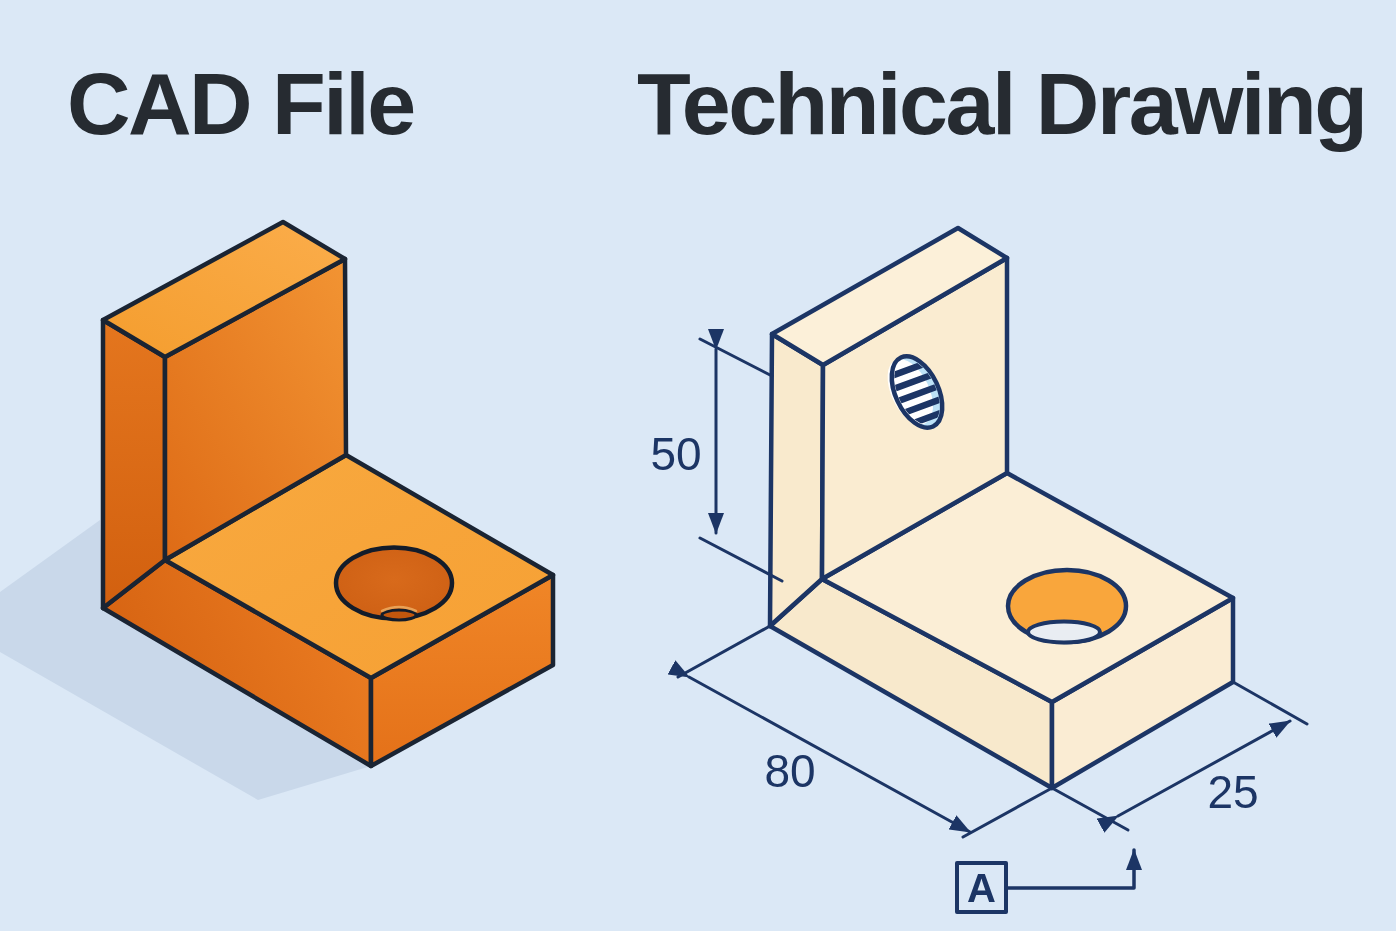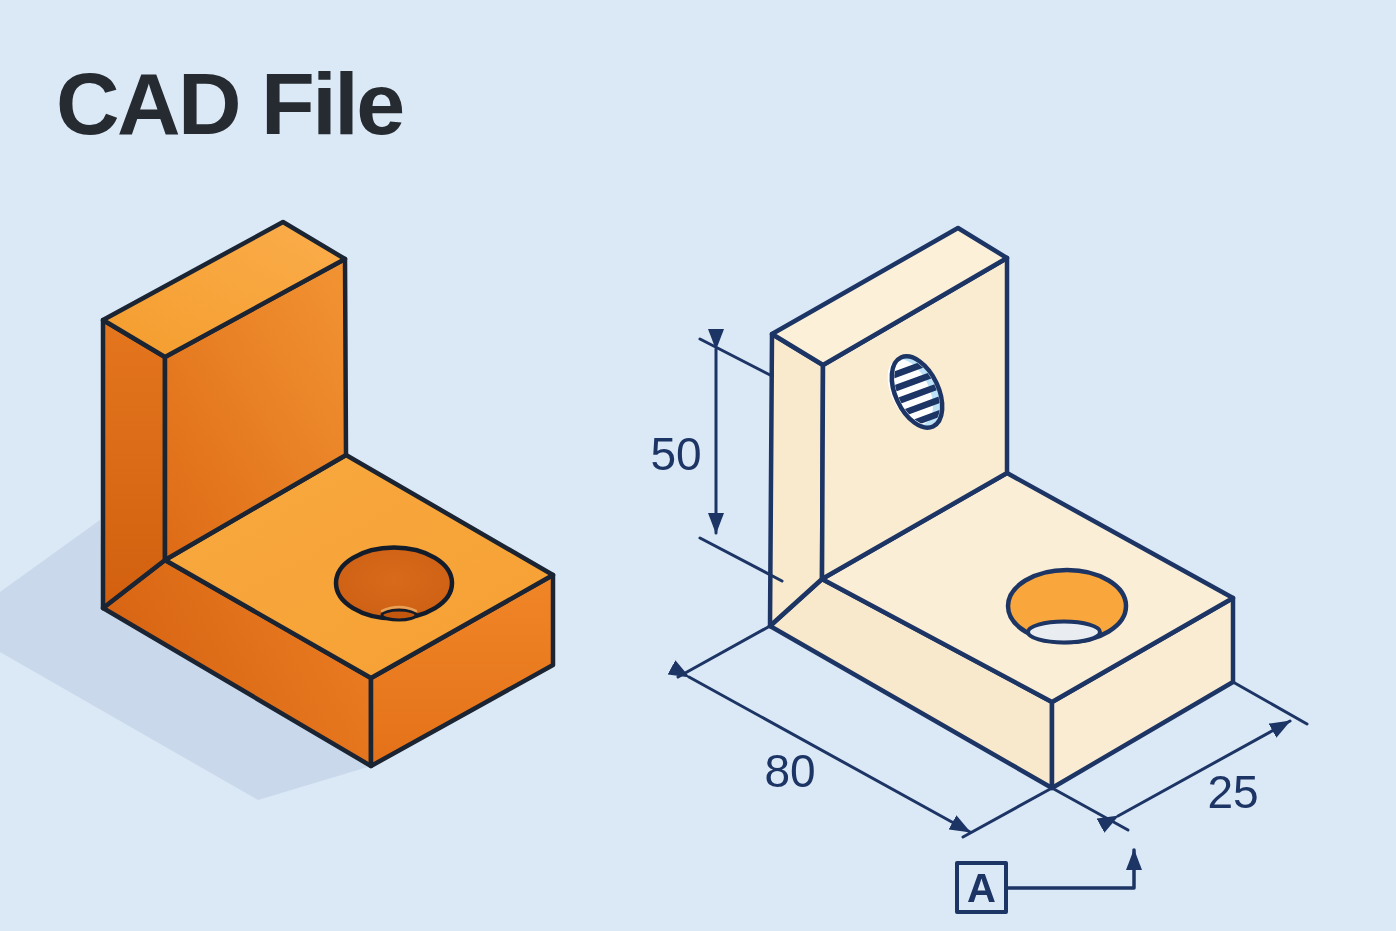--- a/index.html
+++ b/index.html
@@ -7,39 +7,40 @@
     width:1396px;height:931px;overflow:hidden;
     font-family:"Liberation Sans", sans-serif;
     background:#dbe8f6;
   }
   .stage{position:relative;width:1396px;height:931px;background:#dbe8f6;}
   .title{
     position:absolute;top:60px;
     font-size:88px;font-weight:700;letter-spacing:-2.5px;
     color:#262b31;line-height:1;white-space:nowrap;
   }
-  .title.left{left:56px;}
+  .title.left{left:67px;}
   .title.right{left:637px;}
   svg{position:absolute;left:0;top:0;}
   .dim-text{
     font-family:"Liberation Sans", sans-serif;
     font-size:46px;font-weight:500;fill:#1c3565;
   }
   .datum-text{
     font-family:"Liberation Sans", sans-serif;
     font-size:40px;font-weight:600;fill:#1c3565;
   }
 </style>
 </head>
 <body>
 
 <div class="stage">
 
   <div class="title left">CAD File</div>
 
+  <div class="title right">Technical Drawing</div>
 
   <svg width="1396" height="931" viewBox="0 0 1396 931">
     <defs>
       <linearGradient id="gWallFront" x1="1" y1="0" x2="0" y2="1">
         <stop offset="0" stop-color="#f29433"></stop>
         <stop offset="1" stop-color="#de6b16"></stop>
       </linearGradient>
       <linearGradient id="gWallTop" x1="1" y1="0" x2="0" y2="1">
         <stop offset="0" stop-color="#fbad4b"></stop>
         <stop offset="1" stop-color="#f49d2e"></stop>

